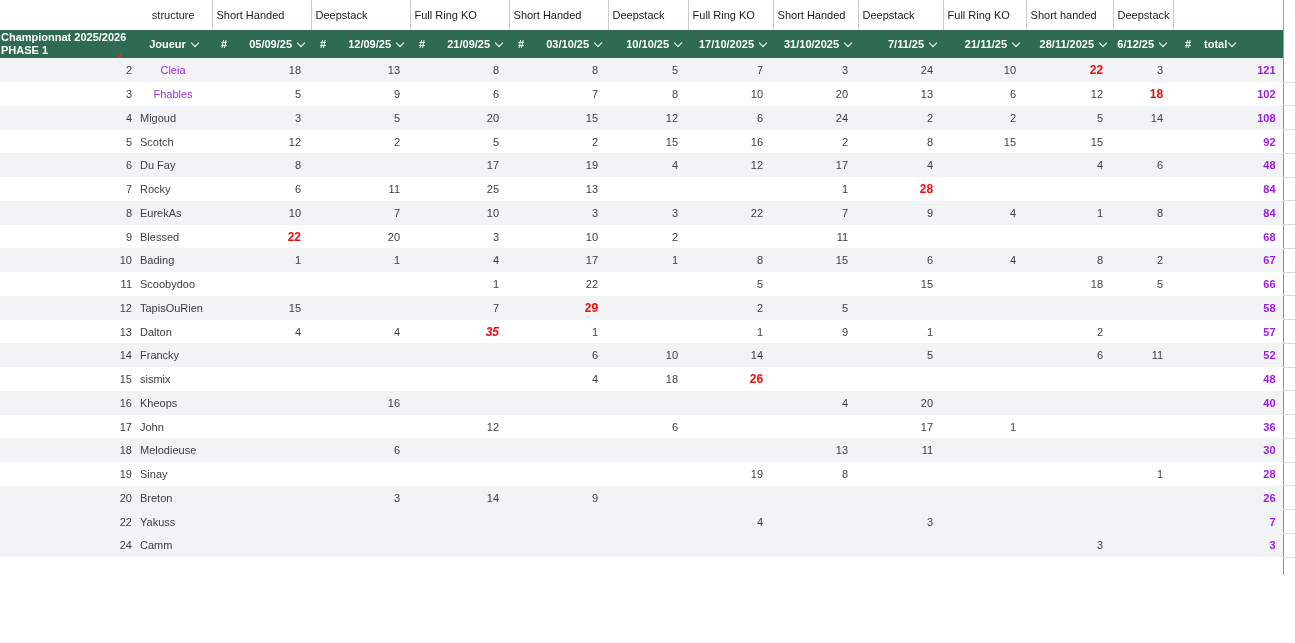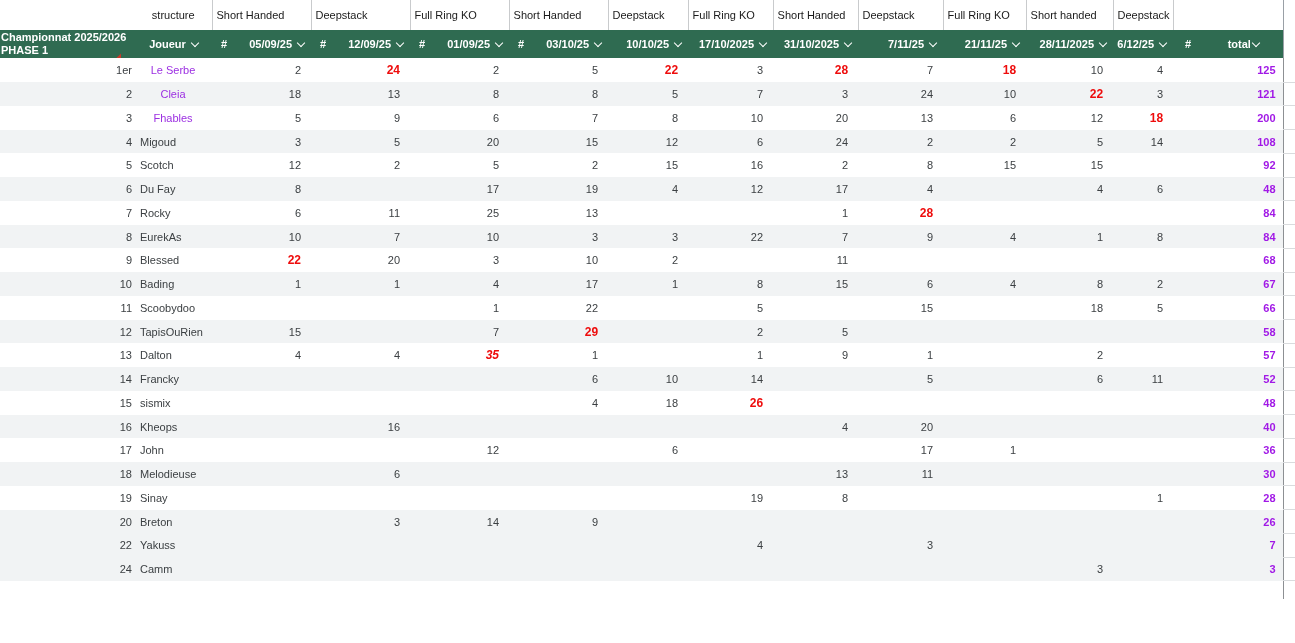--- a/index.html
+++ b/index.html
@@ -14,21 +14,21 @@
   tr.structure td.bordered{border-left:1px solid #c9cbcd;}
   tr.structure td.struct-label-center{text-align:center;padding-left:0;}
 
   
   tr.green{height:25px;}
   tr.green td{background:#2F6B51;color:#fff;font-weight:bold;font-size:11px;vertical-align:middle;}
   td.title-cell{padding-right:5px;font-size:9.5px;line-height:1.2;position:relative;}
   td.joueur-h{text-align:center;}
   td.hash-h{text-align:center;}
   td.date-h{text-align:right;padding-right:7px;}
-  td.total-h{text-align:center;padding-right:0;font-size:12px;}
+  td.total-h{text-align:left;padding-right:0;font-size:12px;}
   .chev{display:inline-block;width:5px;height:5px;border-right:1.6px solid #fff;
     border-bottom:1.6px solid #fff;transform:rotate(45deg);margin-left:6px;vertical-align:2px;}
   .comment-marker{position:absolute;right:14px;bottom:-4px;width:9px;height:9px;
     background:#c93a2a;clip-path:polygon(100% 0,0 100%,100% 100%);}
 
   
   tr.data{height:23.75px;}
   tr.data td{vertical-align:middle;font-size:11px;color:#3c4043;}
   tr.odd td{background:#ffffff;}
   tr.even td{background:#f1f3f4;}
@@ -97,59 +97,37 @@
       <div>Championnat 2025/2026</div>
       <div>PHASE 1</div>
       <span class="comment-marker"></span>
     </td>
     <td class="joueur-h"><span>Joueur</span><span class="chev"></span></td>
     <td class="hash-h">#</td>
     <td class="date-h"><span>05/09/25</span><span class="chev"></span></td>
     <td class="hash-h">#</td>
     <td class="date-h"><span>12/09/25</span><span class="chev"></span></td>
     <td class="hash-h">#</td>
-    <td class="date-h"><span>01/09/25</span><span class="chev"></span></td>
+    <td class="date-h"><span>21/09/25</span><span class="chev"></span></td>
     <td class="hash-h">#</td>
     <td class="date-h"><span>03/10/25</span><span class="chev"></span></td>
     <td class="date-h"><span>10/10/25</span><span class="chev"></span></td>
     <td class="date-h"><span>17/10/2025</span><span class="chev"></span></td>
     <td class="date-h"><span>31/10/2025</span><span class="chev"></span></td>
     <td class="date-h"><span>7/11/25</span><span class="chev"></span></td>
     <td class="date-h"><span>21/11/25</span><span class="chev"></span></td>
     <td class="date-h"><span>28/11/2025</span><span class="chev"></span></td>
     <td class="date-h"><span>6/12/25</span><span class="chev"></span></td>
     <td class="hash-h">#</td>
     <td class="total-h"><span>total</span><span class="chev" style="margin-left:2px"></span></td>
     <td class="sliver"></td>
   </tr>
 
   </tbody>
     <tbody>
-      <tr class="data odd">
-        <td class="rank">1er</td>
-        <td class="name hl" style="color: rgb(156, 47, 226);">Le Serbe</td>
-        <td class="hash"></td>
-        <td class="num">2</td>
-        <td class="hash"></td>
-        <td class="num red" style="color: rgb(238, 12, 12);">24</td>
-        <td class="hash"></td>
-        <td class="num">2</td>
-        <td class="hash"></td>
-        <td class="num">5</td>
-        <td class="num red" style="color: rgb(238, 12, 12);">22</td>
-        <td class="num">3</td>
-        <td class="num red" style="color: rgb(238, 12, 12);">28</td>
-        <td class="num">7</td>
-        <td class="num red" style="color: rgb(238, 12, 12);">18</td>
-        <td class="num">10</td>
-        <td class="num">4</td>
-        <td class="hash"></td>
-        <td class="total" style="color: rgb(161, 25, 230);">125</td>
-        <td class="sliver"></td>
-      </tr>
       <tr class="data even">
         <td class="rank">2</td>
         <td class="name hl" style="color: rgb(156, 47, 226);">Cleia</td>
         <td class="hash"></td>
         <td class="num">18</td>
         <td class="hash"></td>
         <td class="num">13</td>
         <td class="hash"></td>
         <td class="num">8</td>
         <td class="hash"></td>
@@ -177,21 +155,21 @@
         <td class="hash"></td>
         <td class="num">7</td>
         <td class="num">8</td>
         <td class="num">10</td>
         <td class="num">20</td>
         <td class="num">13</td>
         <td class="num">6</td>
         <td class="num">12</td>
         <td class="num red" style="color: rgb(238, 12, 12);">18</td>
         <td class="hash"></td>
-        <td class="total" style="color: rgb(161, 25, 230);">200</td>
+        <td class="total" style="color: rgb(161, 25, 230);">102</td>
         <td class="sliver"></td>
       </tr>
       <tr class="data even">
         <td class="rank">4</td>
         <td class="name">Migoud</td>
         <td class="hash"></td>
         <td class="num">3</td>
         <td class="hash"></td>
         <td class="num">5</td>
         <td class="hash"></td>

